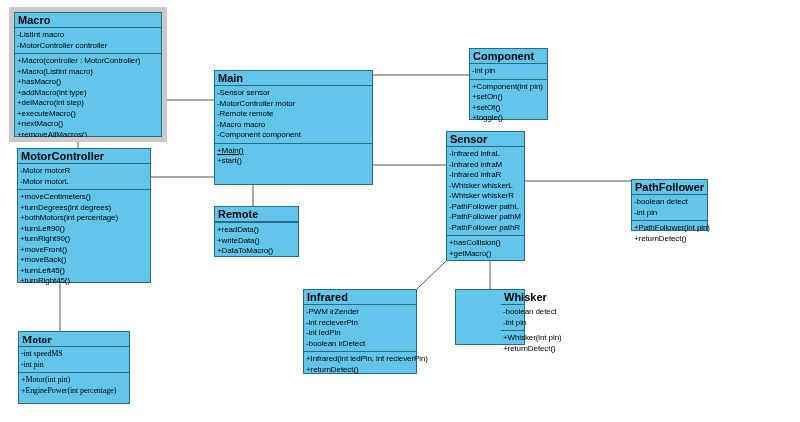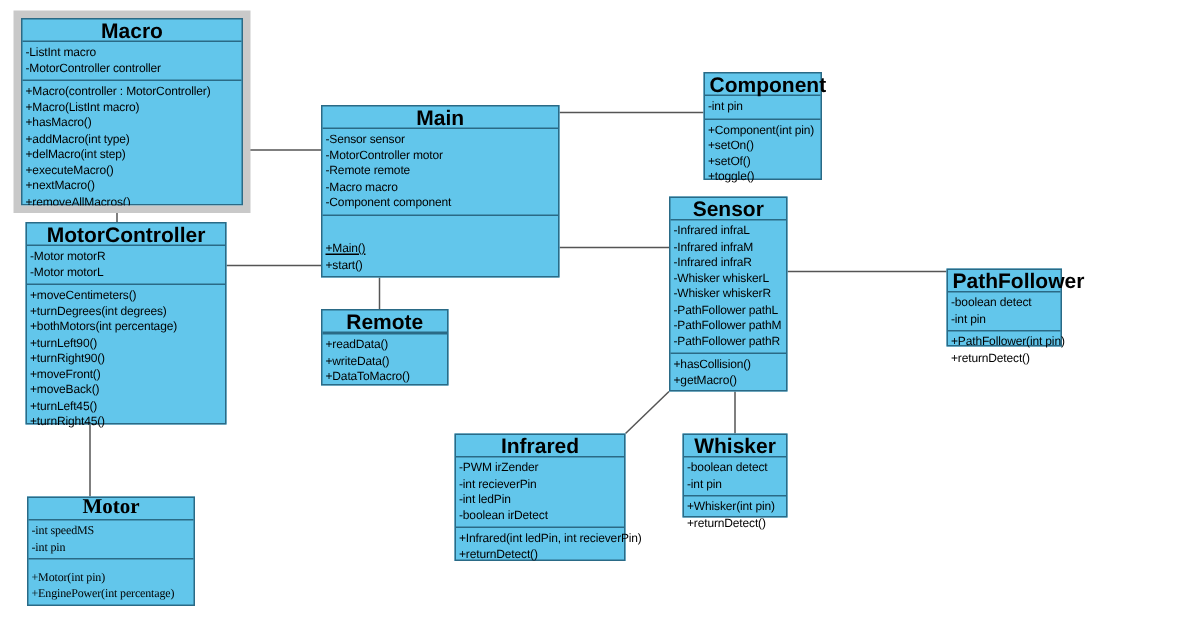--- a/index.html
+++ b/index.html
@@ -29,22 +29,21 @@
     background: #62c6eb;
     border: 1px solid #2a6a86;
     z-index: 2;
   }
   .uml-class.selected {
     outline: 5px solid #c9c9c9;
     outline-offset: 0px;
     z-index: 3;
   }
   .cls-name {
-    text-align: center;
-    font-size: 14px;
+    font-size: 11px;
     font-weight: bold;
     color: #000000;
     padding: 2px 3px 2px 3px;
     border-bottom: 1px solid #2a6a86;
     line-height: 10px;
     white-space: nowrap;
   }
   .cls-attrs {
     border-bottom: 1px solid #2a6a86;
     padding: 2px 1px 2px 2px;
@@ -65,21 +64,20 @@
   .member.static-member {
     text-decoration: underline;
   }
   .filler {
     flex: 1 1 auto;
   }
   .uml-class .body-wrap {
     display: flex;
     flex-direction: column;
     height: calc(100% - 15px);
-    justify-content: space-between;
   }
 </style>
 </head>
 <body>
 
 <div id="canvas">
 
   <svg class="edges" viewBox="0 0 800 422" width="800" height="422">
       <polyline points="162,100 214,100" fill="none" stroke="#555555" stroke-width="1"></polyline>
       <polyline points="78,137 78,148" fill="none" stroke="#555555" stroke-width="1"></polyline>
@@ -236,21 +234,21 @@
             <div class="member">-int ledPin</div>
             <div class="member">-boolean irDetect</div>
           </div>
           <div class="cls-ops">
             <div class="member">+Infrared(int ledPin, int recieverPin)</div>
             <div class="member">+returnDetect()</div>
             <div class="filler"></div>
           </div>
         </div>
       </div>
-      <div class="uml-class" style="left: 455px; top: 289px; width: 70px; height: 56px;">
+      <div class="uml-class" style="left: 455px; top: 289px; width: 70px; height: 56px; padding-left: 45px;">
         <div class="cls-name">Whisker</div>
         <div class="body-wrap">
           <div class="cls-attrs">
             <div class="member">-boolean detect</div>
             <div class="member">-int pin</div>
           </div>
           <div class="cls-ops">
             <div class="member">+Whisker(int pin)</div>
             <div class="member">+returnDetect()</div>
             <div class="filler"></div>

